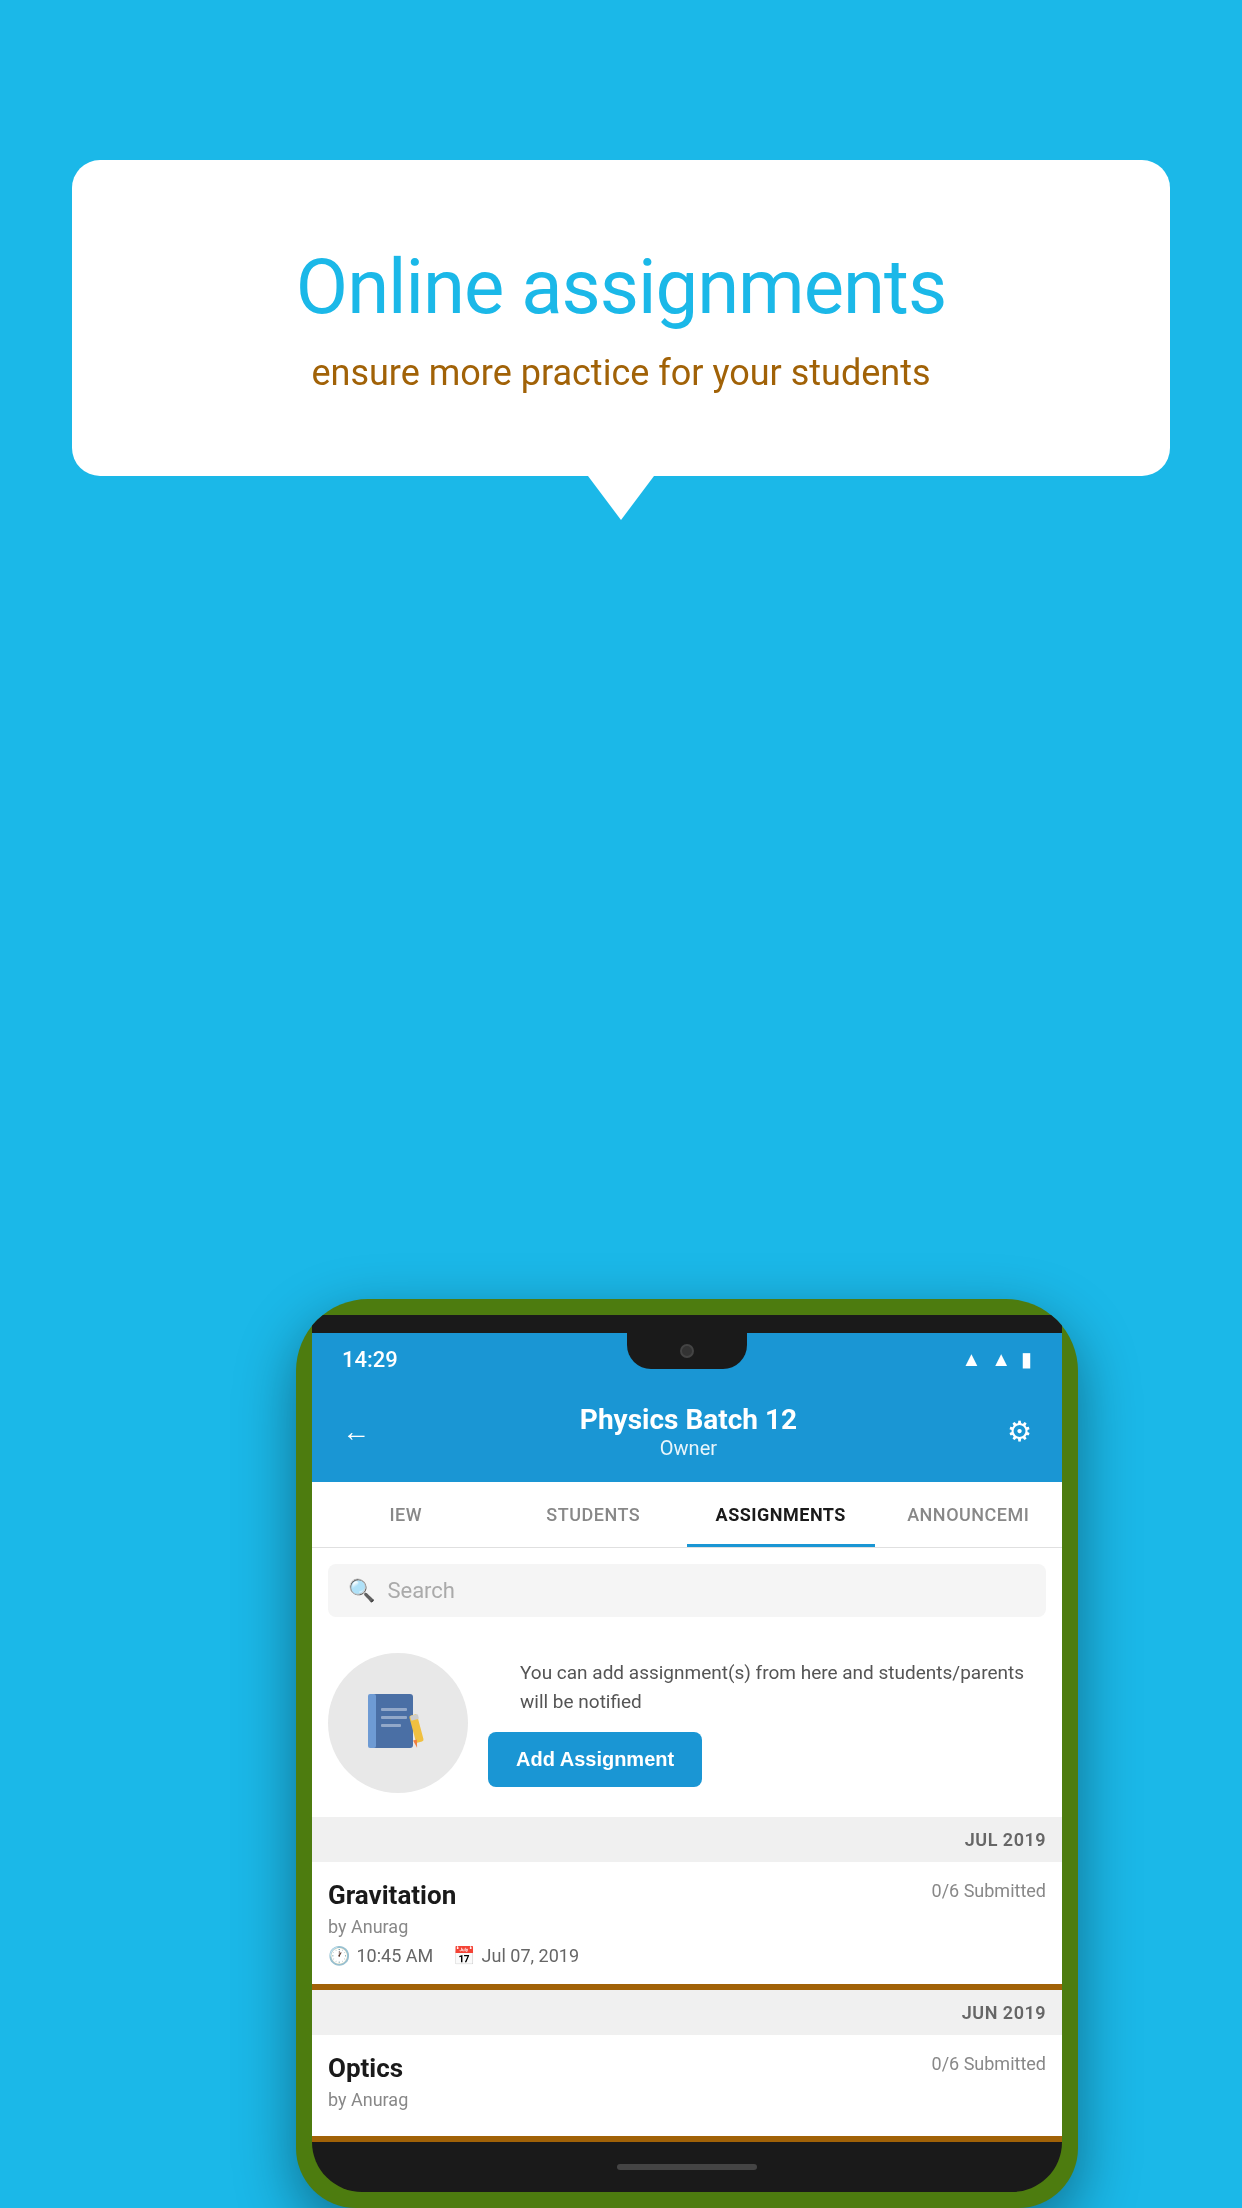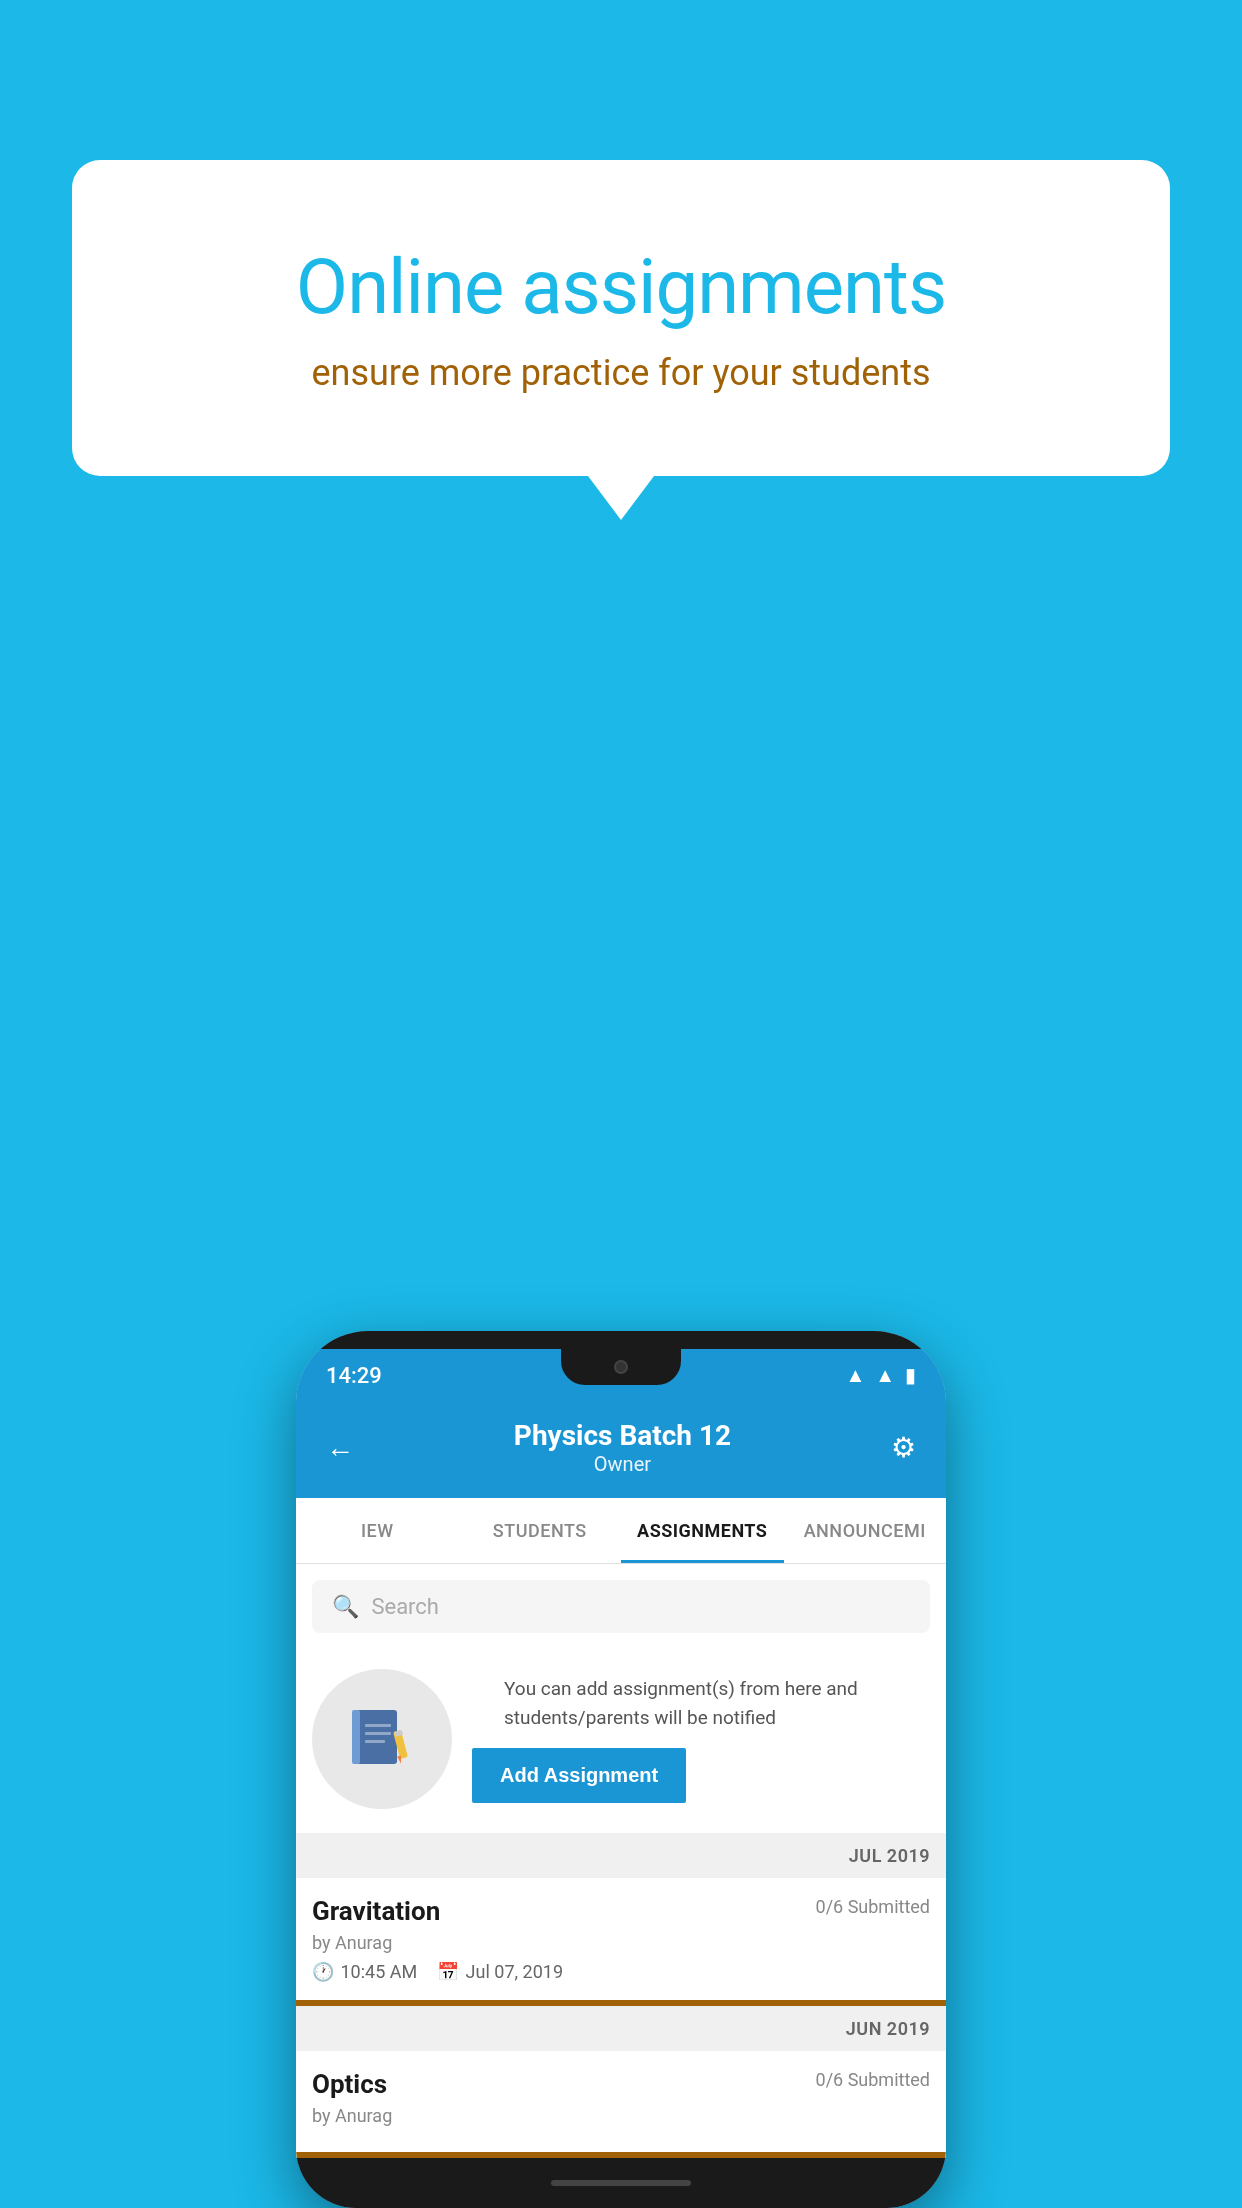--- a/index.html
+++ b/index.html
@@ -57,25 +57,25 @@
 
     
     .phone-wrapper {
       position: absolute;
       bottom: 0;
       left: 50%;
       transform: translateX(-50%);
       width: 650px;
     }
     .phone-outer {
-      background: #7dd3fc;
+      background: #4d7c0f;
       border-radius: 72px 72px 60px 60px;
-      padding: 0;
+      padding: 16px;
       position: relative;
-      width: 650px;
+      width: 782px;
       overflow: hidden;
       box-shadow: 0 20px 60px rgba(0,0,0,0.4);
     }
     
     .status-bar {
       background: #1a96d4;
       height: 52px;
       display: flex;
       align-items: center;
       justify-content: space-between;
@@ -228,21 +228,21 @@
       font-size: 19px;
       color: #555;
       line-height: 1.5;
       margin-bottom: 16px;
       margin-left: 32px;
     }
     .add-assignment-btn {
       background: #1a96d4;
       color: white;
       border: none;
-      border-radius: 2px;
+      border-radius: 8px;
       padding: 16px 28px;
       font-size: 20px;
       font-weight: 600;
       cursor: pointer;
     }
     
     .section-header {
       background: #f0f0f0;
       padding: 12px 16px;
       font-size: 18px;

